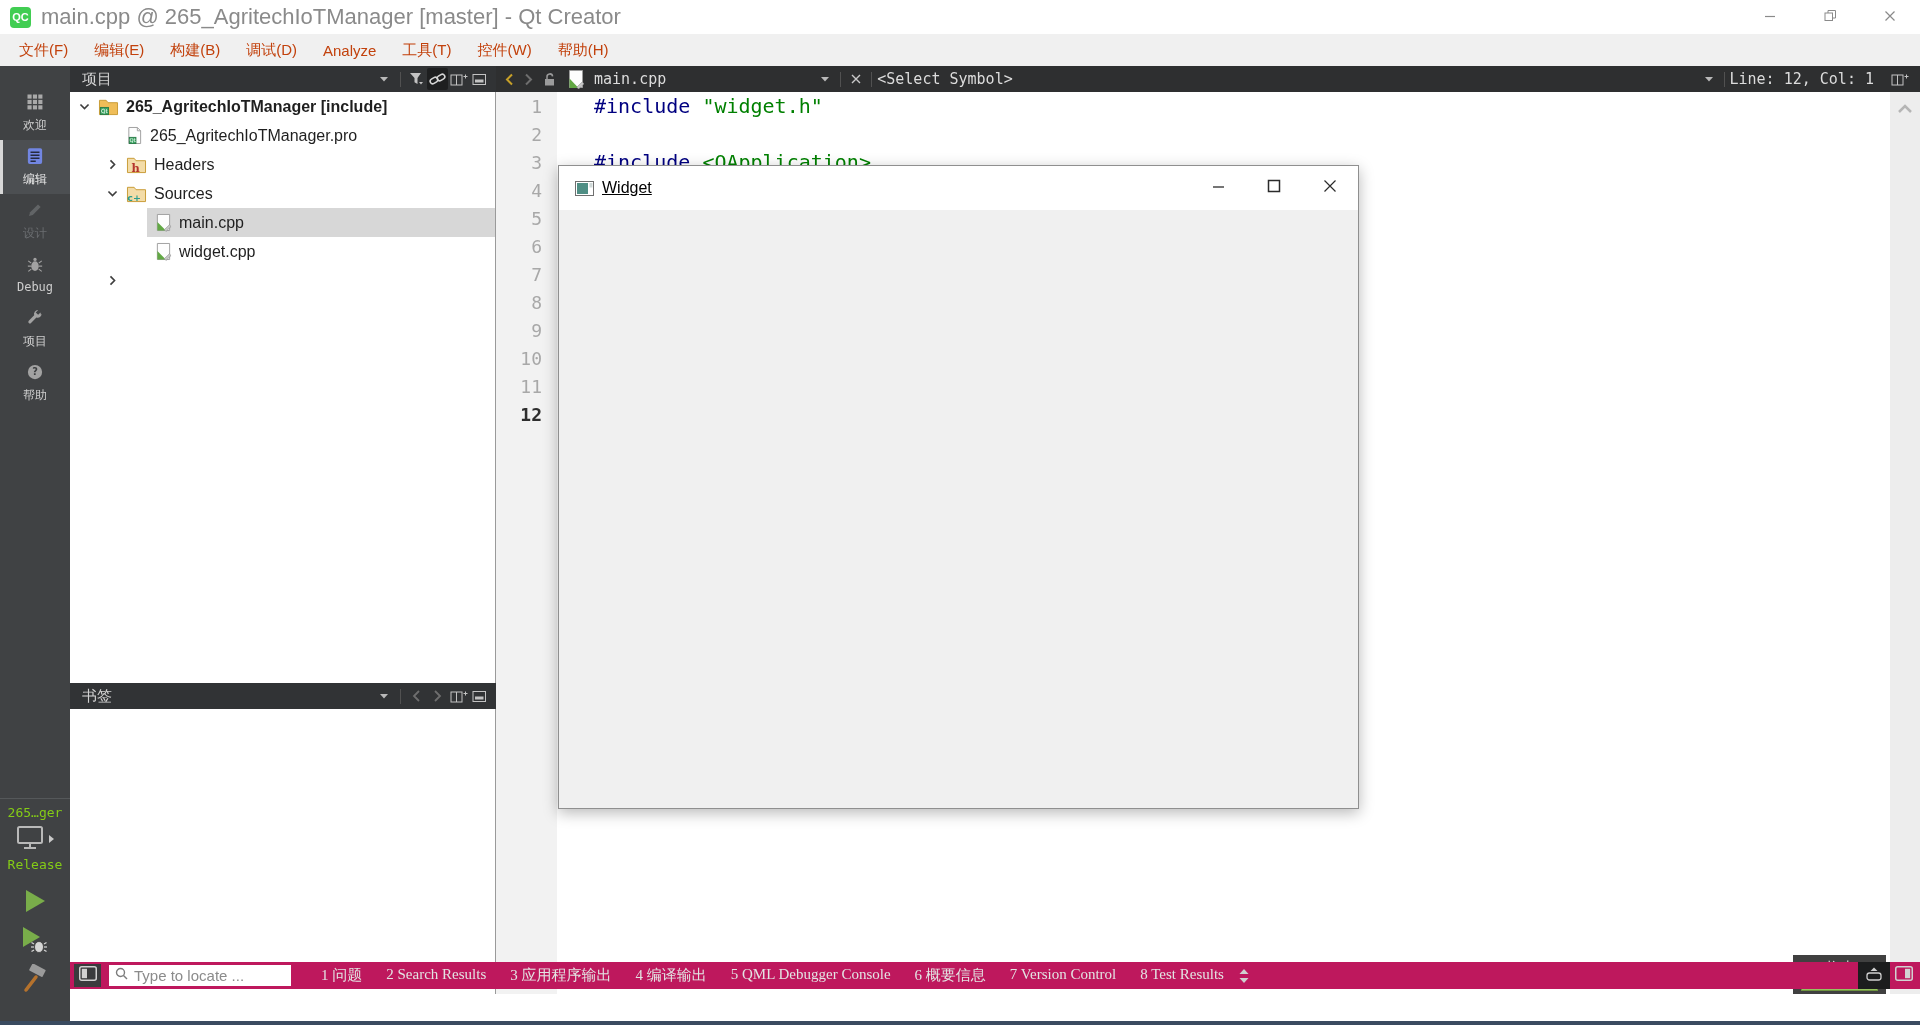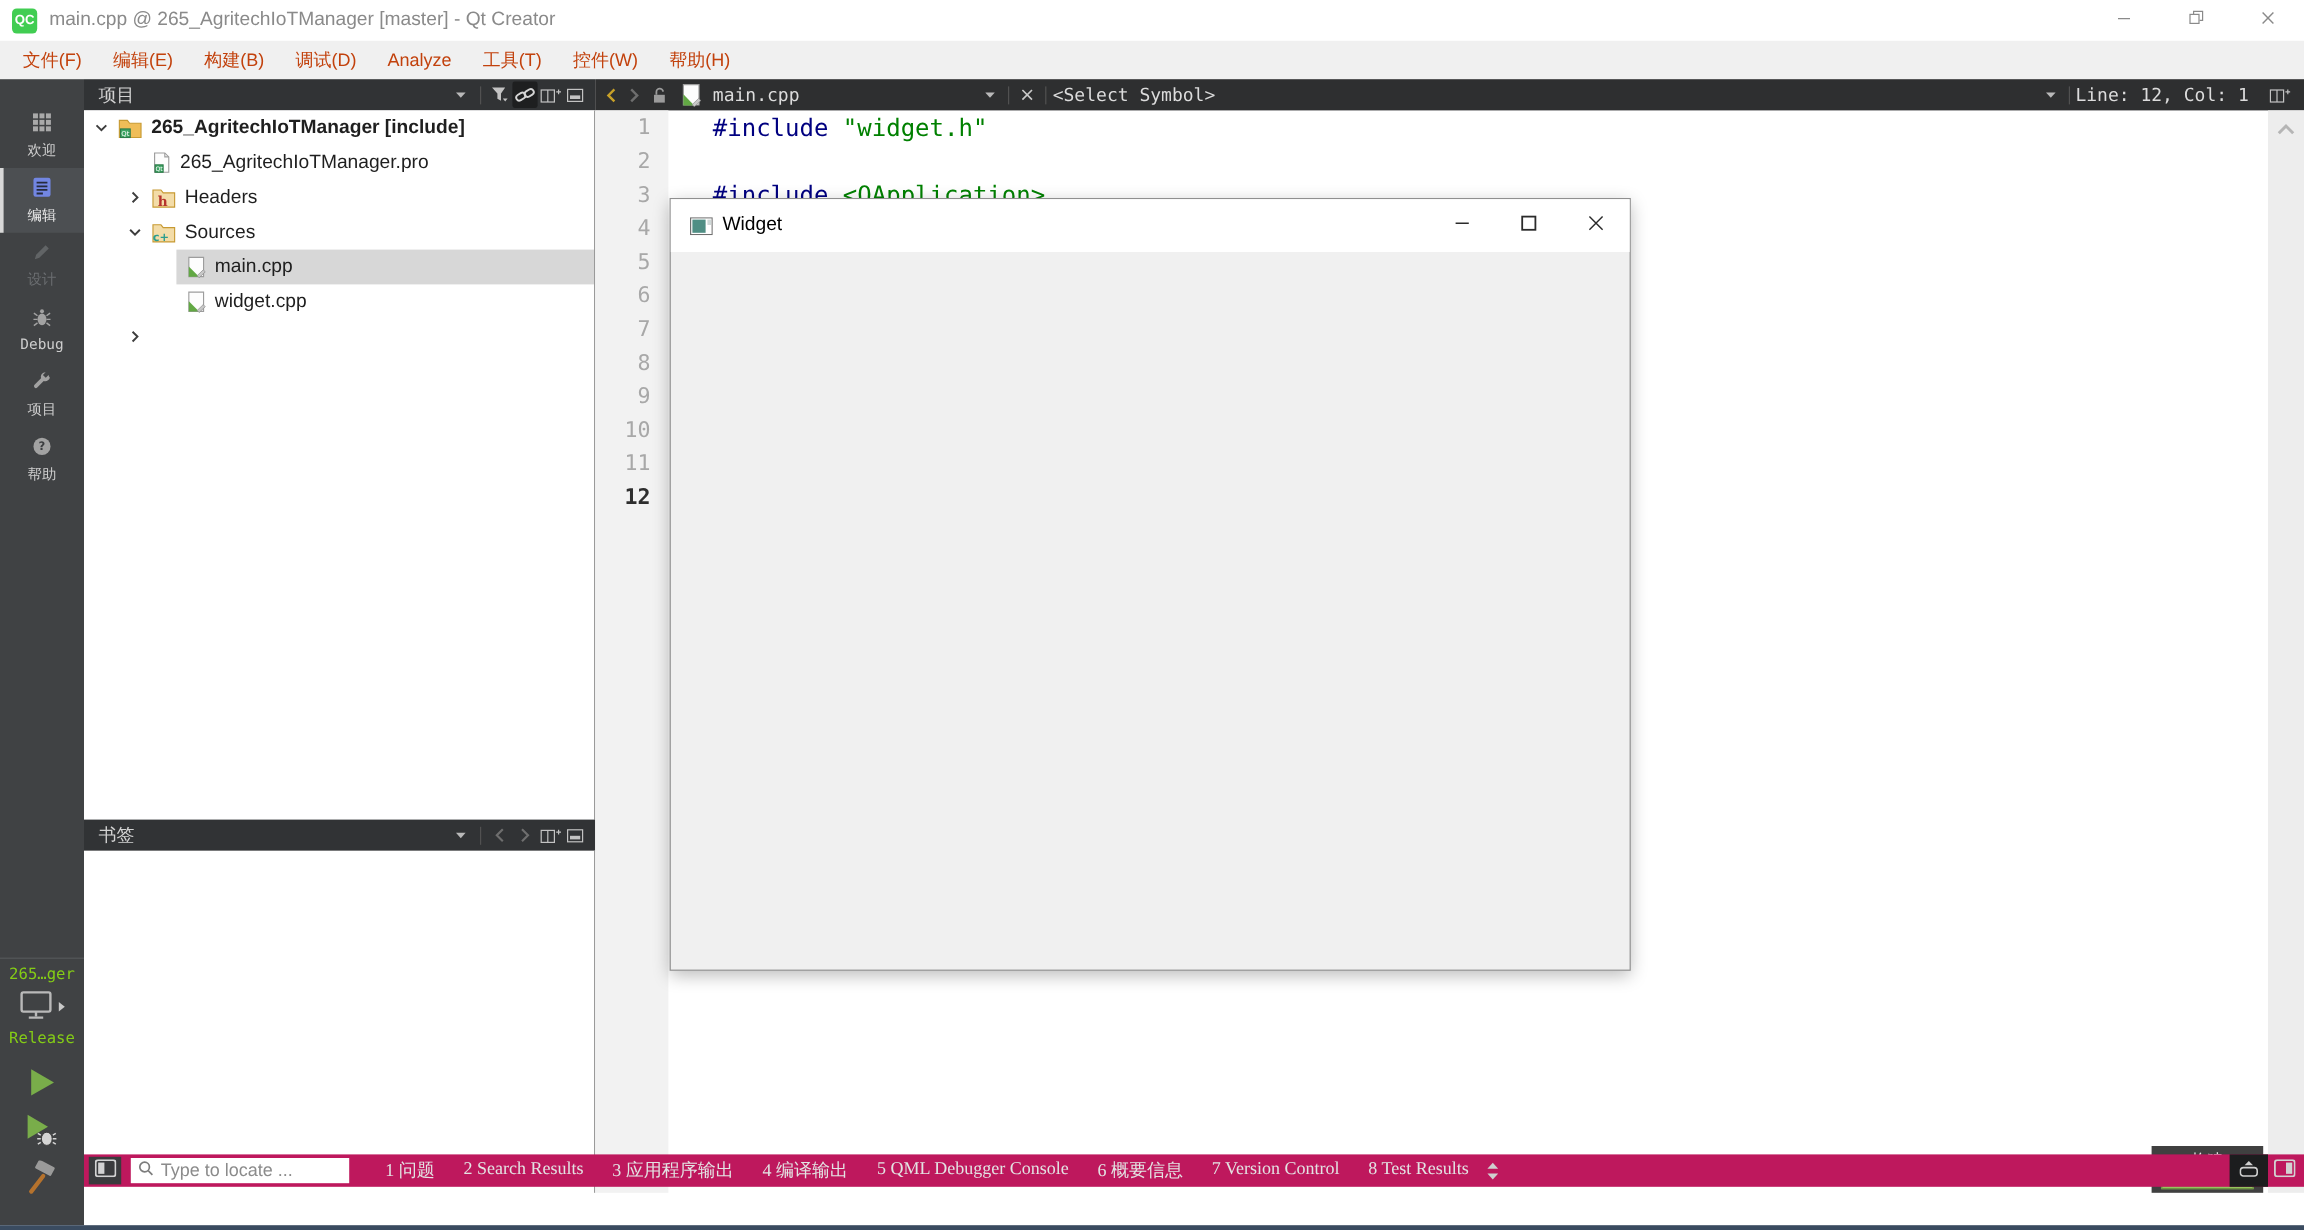--- a/index.html
+++ b/index.html
@@ -5,21 +5,21 @@
   * { margin:0; padding:0; box-sizing:border-box; }
   html,body { background:#222; }
   .screen { position:relative; width:1920px; height:1025px; background:#ffffff;
             font-family:"Liberation Sans", sans-serif; overflow:hidden; }
 
   
   .titlebar { position:absolute; left:0; top:0; width:100%; height:34px; background:#ffffff;
               display:flex; align-items:center; }
   .qc-logo { width:21px; height:21px; margin-left:10px; background:#41cd52; border-radius:4px;
              color:#fff; font-weight:bold; font-size:11px; display:flex; align-items:center; justify-content:center; }
-  .title-text { margin-left:10px; font-size:16px; color:#8a8a8a; }
+  .title-text { margin-left:10px; font-size:22px; color:#8a8a8a; }
   .win-controls { margin-left:auto; display:flex; height:100%; }
   .win-btn { width:60px; height:100%; display:flex; align-items:center; justify-content:center; }
 
   
   .menubar { position:absolute; left:0; top:34px; width:100%; height:32px; background:#f0f0f0;
              display:flex; align-items:center; padding-left:6px; font-size:15px; color:#c2410c; }
   .menu-item { padding:0 13px; height:100%; display:flex; align-items:center; }
 
   
   .modebar { position:absolute; left:0; top:66px; width:70px; height:955px; background:#404244; }
@@ -83,21 +83,21 @@
   .tok-string { color:var(--string-green,#008000); }
   .ed-scrollbar { position:absolute; right:0; top:92px; width:30px; bottom:31px; background:#ededed; }
   .sc-up { position:absolute; top:8px; left:7px; }
   .sc-down { position:absolute; bottom:10px; left:7px; }
 
   
   .widget-window { position:absolute; left:558px; top:165px; width:801px; height:644px;
                    background:#f0f0f0; border:1px solid #8f8f8f; box-shadow:0 4px 14px rgba(0,0,0,.28); }
   .ww-titlebar { height:44px; background:#ffffff; display:flex; align-items:center; }
   .ww-icon { margin-left:16px; display:flex; align-items:center; }
-  .ww-title { margin-left:8px; font-size:16px; color:#000; }
+  .ww-title { margin-left:8px; font-size:16px; color:#000;text-decoration:underline; }
   .ww-controls { margin-left:auto; display:flex; height:100%; }
   .ww-btn { width:56px; height:100%; display:flex; align-items:center; justify-content:center; }
 
   
   .build-popup { position:absolute; left:1793px; top:955px; width:93px; height:39px; background:#404040;
                  display:flex; flex-direction:column; align-items:center; justify-content:center; gap:4px; }
   .build-label { color:#e8e8e8; font-size:14px; }
   .build-bar { width:77px; height:10px; background:var(--progress-green,#95c45f); border:1px solid #6f9440; }
 
   

